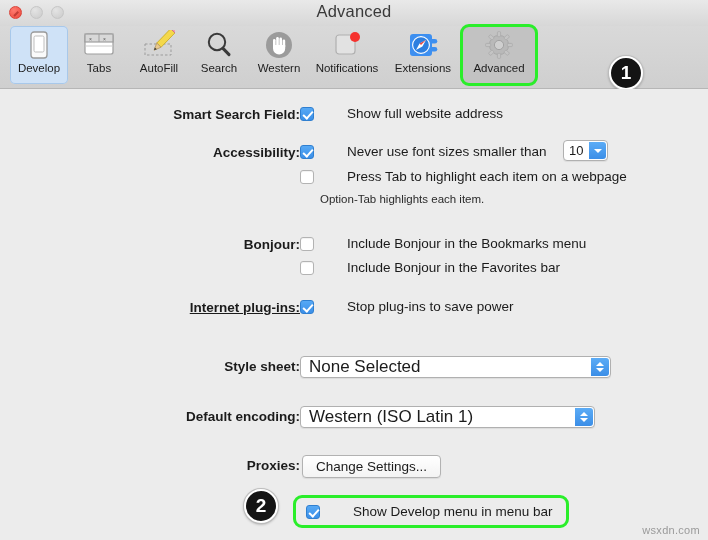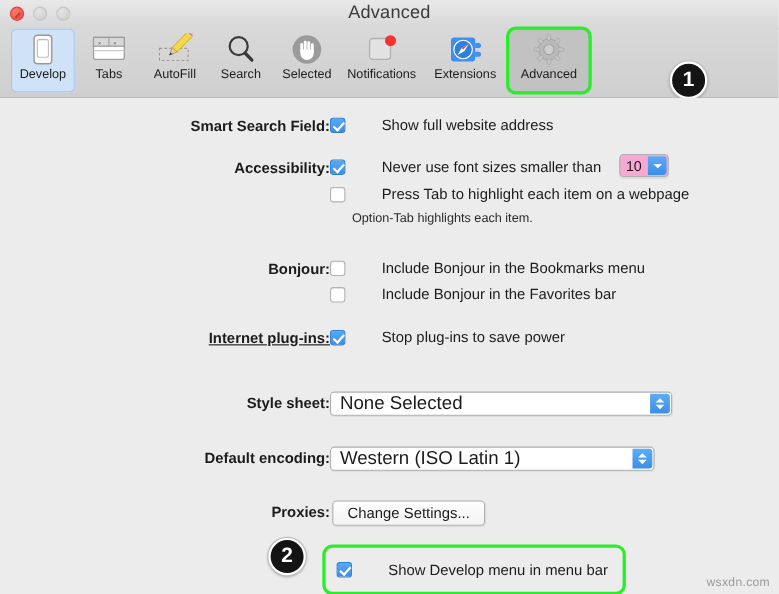--- a/index.html
+++ b/index.html
@@ -231,21 +231,21 @@
     border-left: 4px solid transparent;
     border-right: 4px solid transparent;
   }
   .chev-up { border-bottom: 4px solid #fff; }
   .chev-dn { border-top: 4px solid #fff; }
 
   
   .numpop {
     height: 21px;
     width: 45px;
-    background: #f9a8d4;
+    background: #ffffff;
     border: 1px solid #b0b0b0;
     border-radius: 4px;
     box-sizing: border-box;
     position: relative;
     display: flex;
     align-items: center;
     box-shadow: 0 1px 1px rgba(0,0,0,.07);
   }
   .numpop .pval {
     font-size: 13px;
@@ -279,21 +279,21 @@
     white-space: nowrap;
     box-sizing: border-box;
   }
 
   
   #develop-box {
     position: absolute;
     left: 293px;
     top: 495px;
     width: 276px;
-    height: 46px;
+    height: 33px;
     border: 3px solid #2aee2a;
     border-radius: 9px;
     box-sizing: border-box;
     display: flex;
     align-items: center;
     padding-left: 10px;
     background: #ececec;
   }
 
   
@@ -396,21 +396,21 @@
             <circle cx="15" cy="15" r="13" fill="#9b9b9b"></circle>
             <g fill="#ffffff">
               <rect x="9" y="9" width="2.6" height="9" rx="1.3"></rect>
               <rect x="12.2" y="7" width="2.6" height="11" rx="1.3"></rect>
               <rect x="15.4" y="7.6" width="2.6" height="10.4" rx="1.3"></rect>
               <rect x="18.6" y="9.4" width="2.6" height="8.6" rx="1.3"></rect>
               <path d="M9 15 h12.2 v3.4 a6.1 6.1 0 0 1 -12.2 0 z"></path>
             </g>
           </svg>
         </div>
-        <div class="tb-label">Selected</div>
+        <div class="tb-label">Western</div>
       </div>
 
       <div class="tb-item wide">
         <div class="tb-icon">
           <svg width="30" height="30" viewBox="0 0 30 30">
             <rect x="4" y="5" width="19" height="19" rx="3" fill="#e2e2e2" stroke="#b0b0b0" stroke-width="1.2"></rect>
             <circle cx="23" cy="7" r="5" fill="#f5322e"></circle>
           </svg>
         </div>
         <div class="tb-label">Notifications</div>

